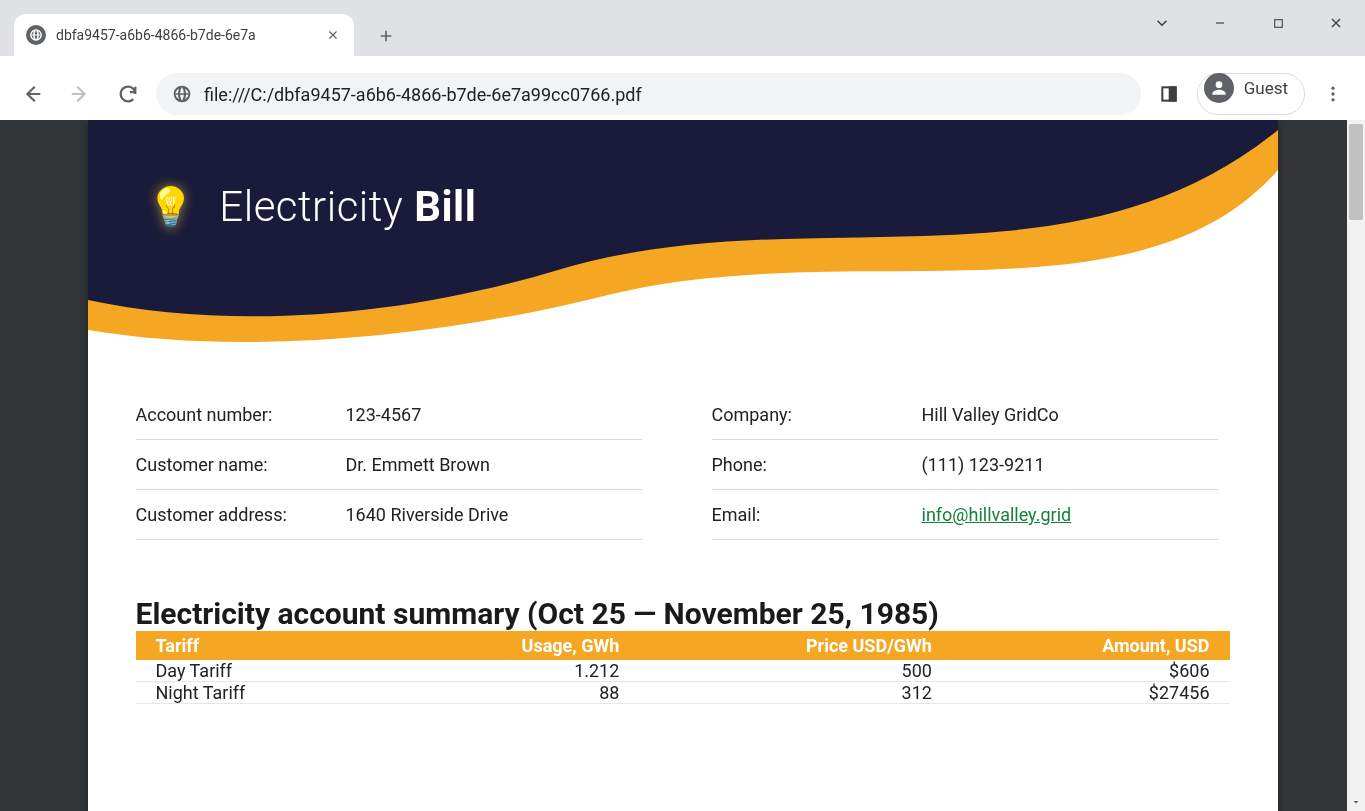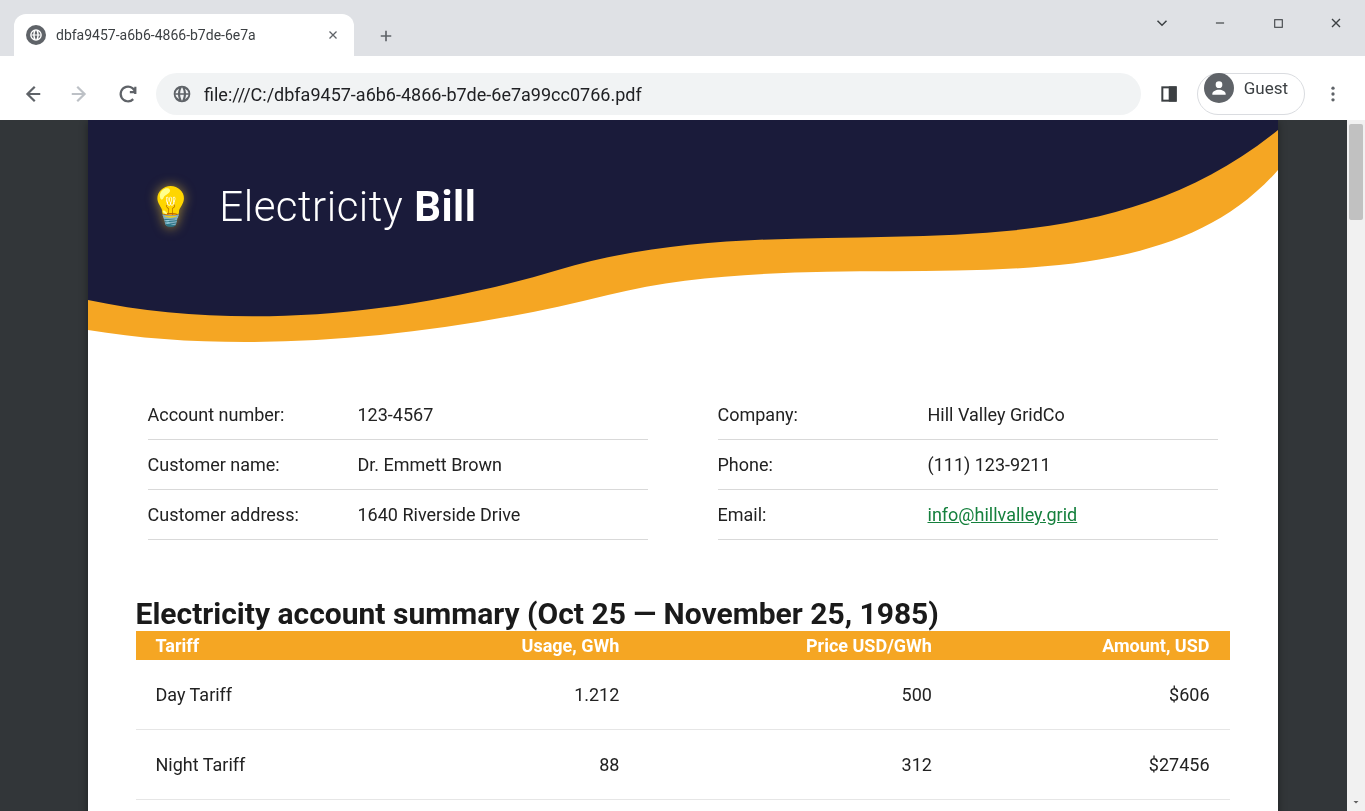--- a/index.html
+++ b/index.html
@@ -128,21 +128,21 @@
     display:flex;align-items:center;gap:24px;
     color:#fff; font-size:42px; letter-spacing:.5px;
     z-index: 2;
   }
   .brand .bold { font-weight:700; }
   .brand .light { font-weight:300; }
   .bulb { font-size:38px; text-shadow:0 0 12px rgba(255,210,50,.6); }
 
   .info {
     display:flex; gap:70px;
-    padding: 40px 60px 0 60px;
+    padding: 40px 60px 0 48px;
   }
   .col { flex:1; }
   .row {
     display:flex; padding:14px 0;
     border-bottom:1px solid #d9d9d9;
     font-size:18px; color:#222;
   }
   .row .label { width:210px; }
   .row .value { flex:1; }
   .row a { color:#15803d; text-decoration:underline; }
@@ -155,21 +155,21 @@
   }
   table.tariff {
     width:100%; border-collapse:collapse; font-size:18px;
   }
   table.tariff thead th {
     background:#f5a623; color:#fff; font-weight:700;
     padding:4px 20px; text-align:right;
   }
   table.tariff thead th:first-child { text-align:left; }
   table.tariff tbody td {
-    padding:24px 20px; border-bottom:1px solid #e6e6e6; text-align:right; color:#222;
+    padding:0 20px; border-bottom:1px solid #e6e6e6; text-align:right; color:#222;
   }
   table.tariff tbody td:first-child { text-align:left; }
 </style>
 </head>
 <body>
 
 <div class="chrome">
   <div class="tabbar">
     <div class="tab">
       <span class="favicon">

